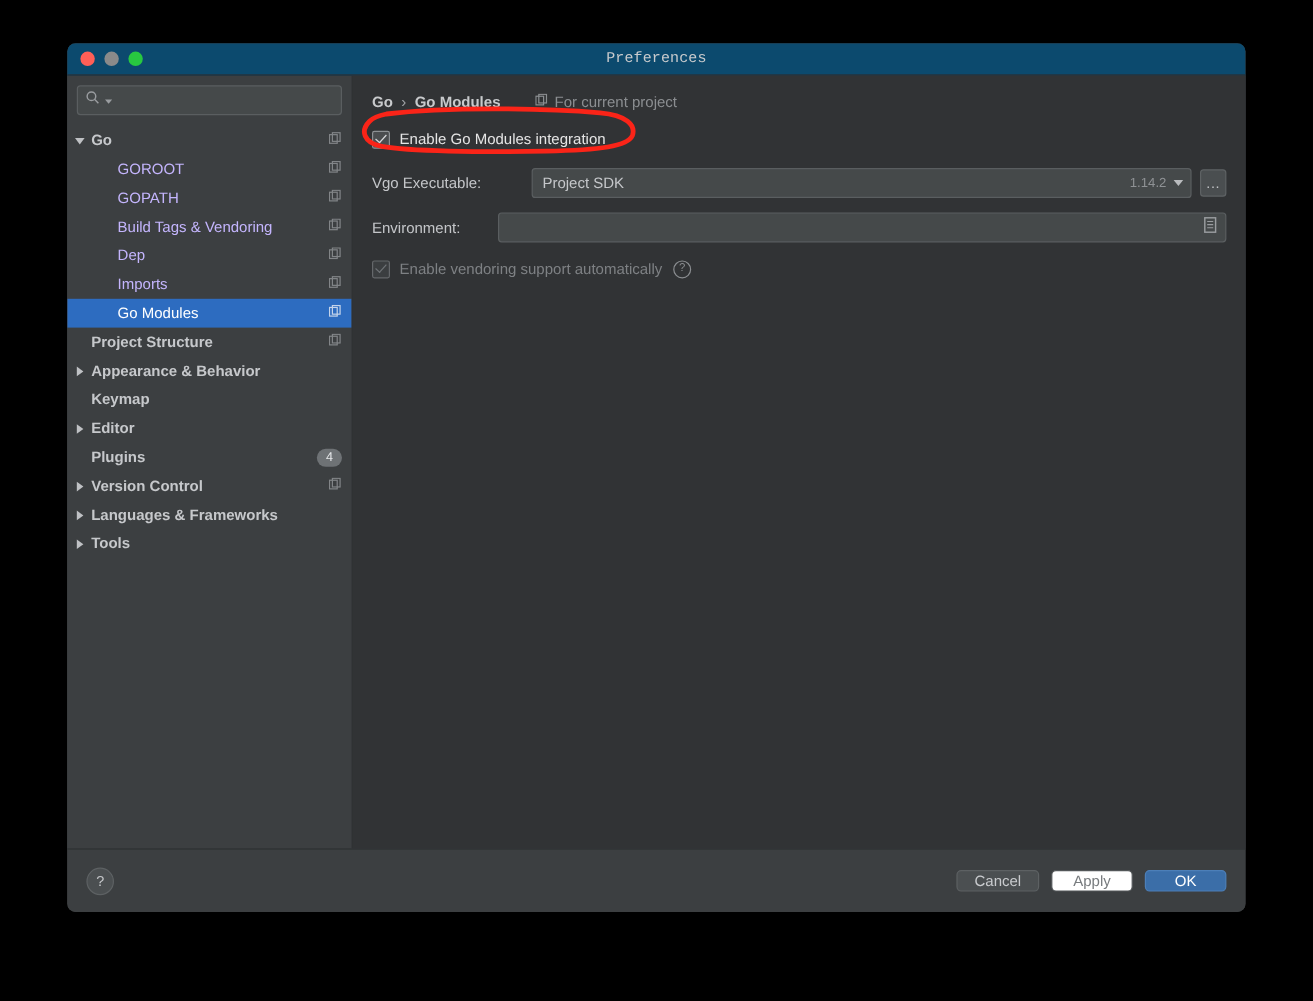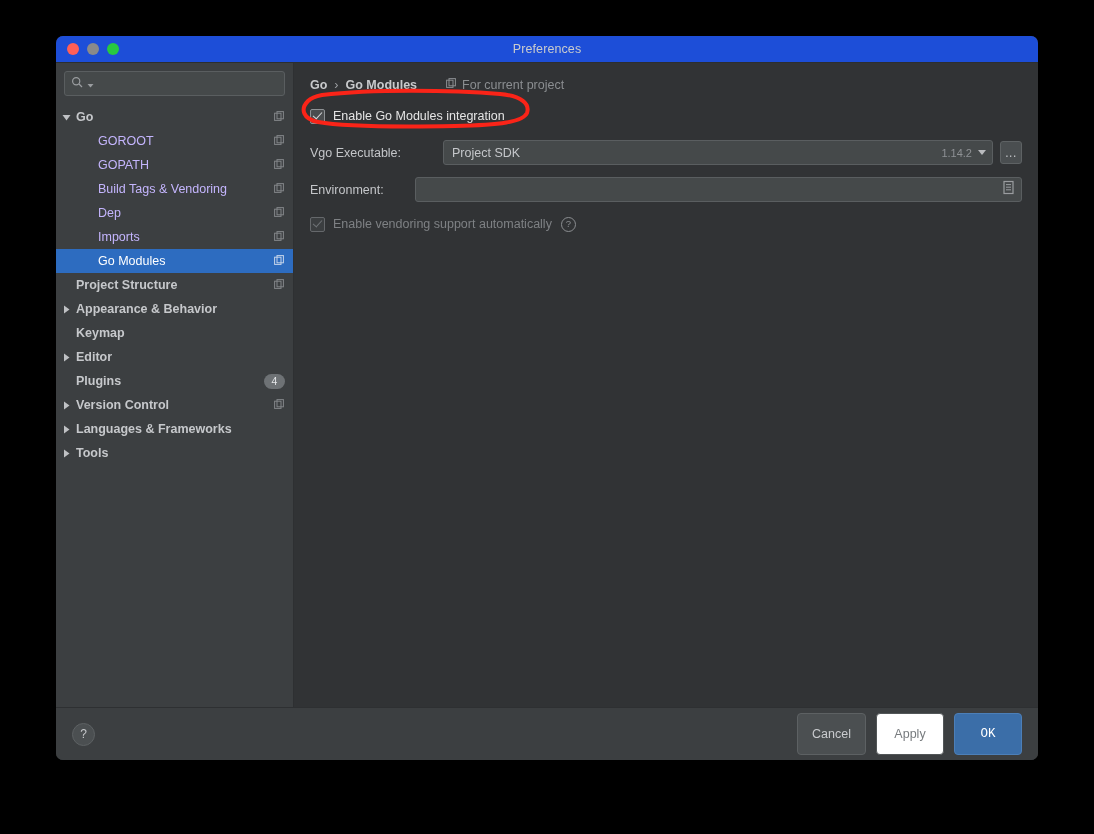--- a/index.html
+++ b/index.html
@@ -28,25 +28,26 @@
     box-shadow: 0 6px 26px rgba(0,0,0,0.65);
     overflow: hidden;
     display: flex;
     flex-direction: column;
   }
 
   
   .titlebar {
     height: 26px;
     min-height: 26px;
-    background: #1d4ed8;
+    background: #0c4a6e;
     border-bottom: 1px solid #2c2e30;
     position: relative;
     display: flex;
     align-items: center;
+    font-family: Liberation Mono, monospace;
   }
   .traffic {
     position: absolute;
     left: 11px;
     top: 0;
     height: 26px;
     display: flex;
     align-items: center;
     gap: 8px;
   }
@@ -315,36 +316,36 @@
     border-radius: 50%;
     background: #4b4f51;
     border: 1px solid #5d6163;
     color: #c6c8cb;
     font-size: 12px;
     line-height: 20px;
     text-align: center;
   }
   .footer-spacer { flex: 1; }
   .btn {
-    height: 42px;
+    height: 18px;
     min-width: 68px;
     border-radius: 4px;
     font-size: 12.5px;
     color: #c9cbce;
     background: #4b4f51;
     border: 1px solid #5d6163;
     display: flex;
     align-items: center;
     justify-content: center;
     padding: 0 14px;
     margin-left: 10px;
     box-sizing: border-box;
   }
   .btn.disabled { color: #777b7e; background: #ffffff; border-color: #525658; }
-  .btn.primary { background: #3b6ea8; border-color: #4c7fb8; color: #ffffff; font-family: Liberation Mono, monospace; }
+  .btn.primary { background: #3b6ea8; border-color: #4c7fb8; color: #ffffff; }
 
   
   .annotation {
     position: absolute;
     left: 0;
     top: 0;
     width: 1094px;
     height: 834px;
     pointer-events: none;
   }

